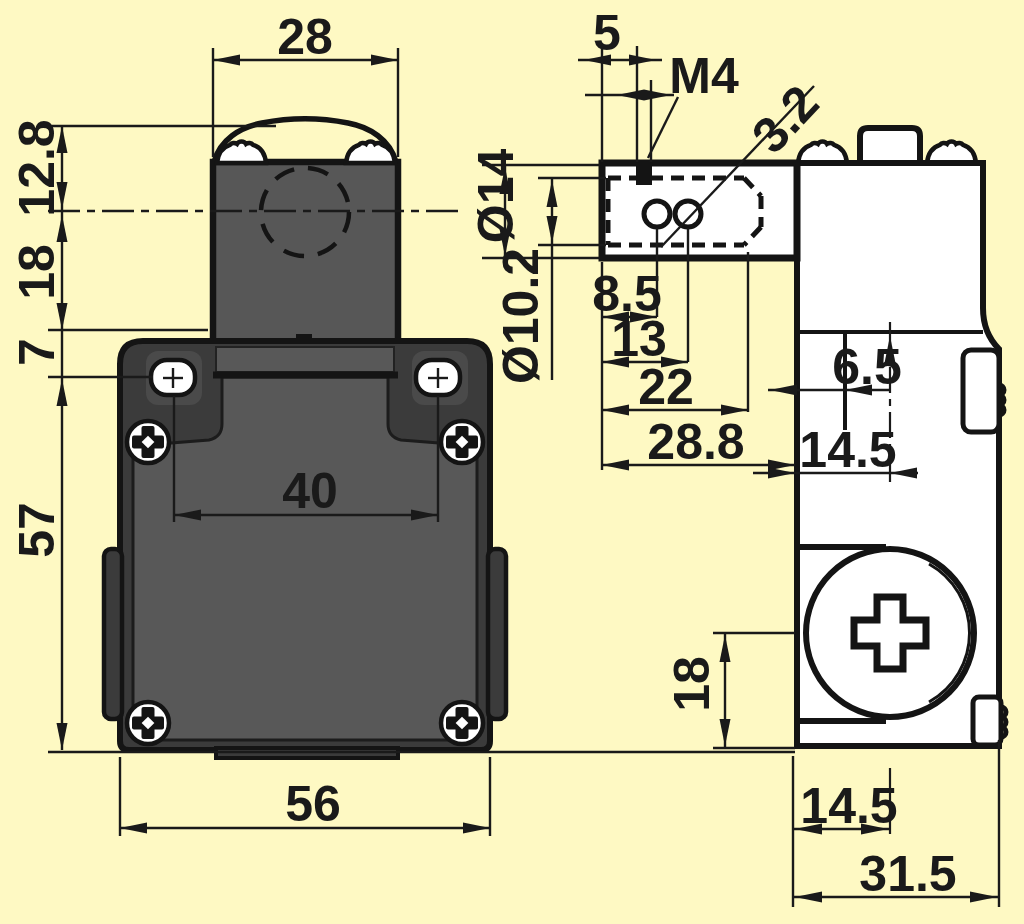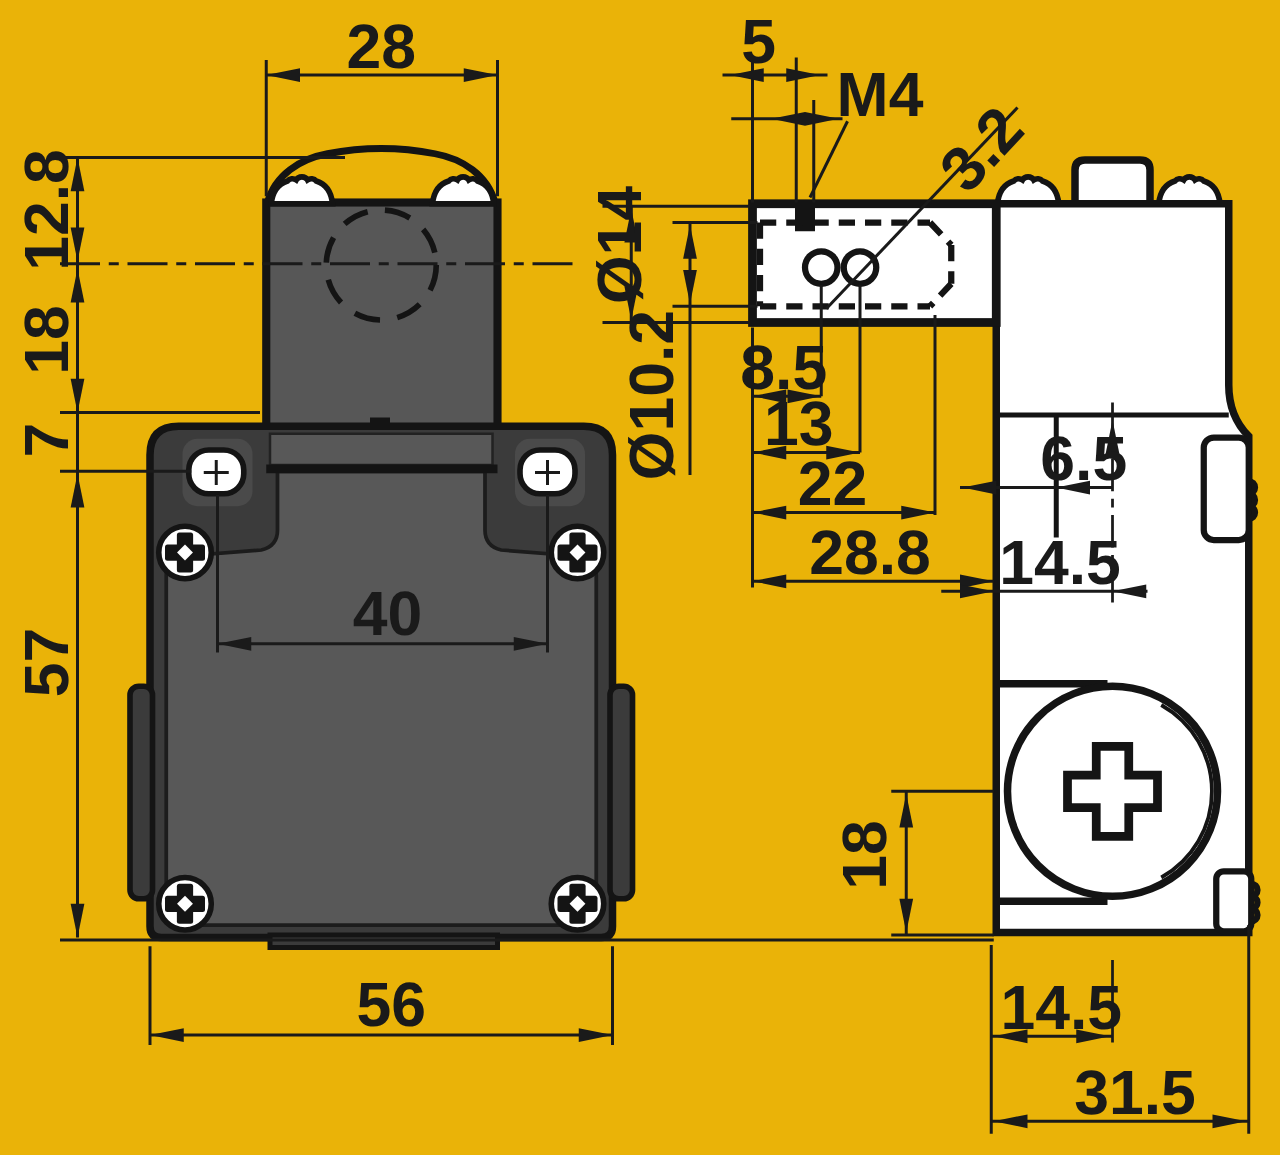--- a/index.html
+++ b/index.html
@@ -1,16 +1,16 @@
 <!DOCTYPE html>
 <html><head>
 <meta charset="utf-8">
 <style>
   html,body{margin:0;padding:0;background:#ffffff;}
-  .page{width:1024px;height:924px;position:relative;background:#eab308;overflow:hidden;}
+  .page{width:1024px;height:924px;position:relative;background:#fef9c3;overflow:hidden;}
   svg{display:block;}
   text{font-family:"Liberation Sans","DejaVu Sans",sans-serif;font-weight:bold;fill:#1a1a1a;}
   .dimtxt{font-size:50px;}
   .line{stroke:#1a1a1a;stroke-width:2.4;fill:none;}
   .thick{stroke:#141414;fill:none;}
   .arrow{fill:#1a1a1a;stroke:none;}
 </style>
 </head>
 <body>
 

